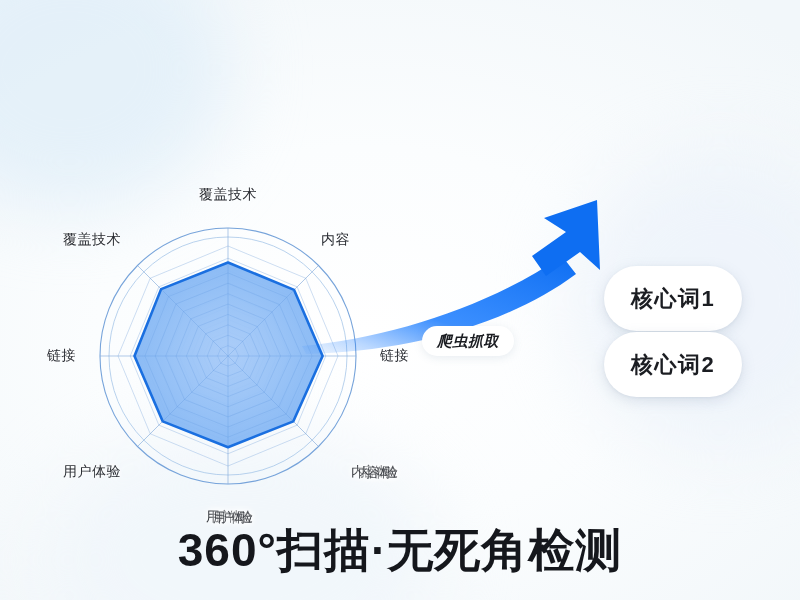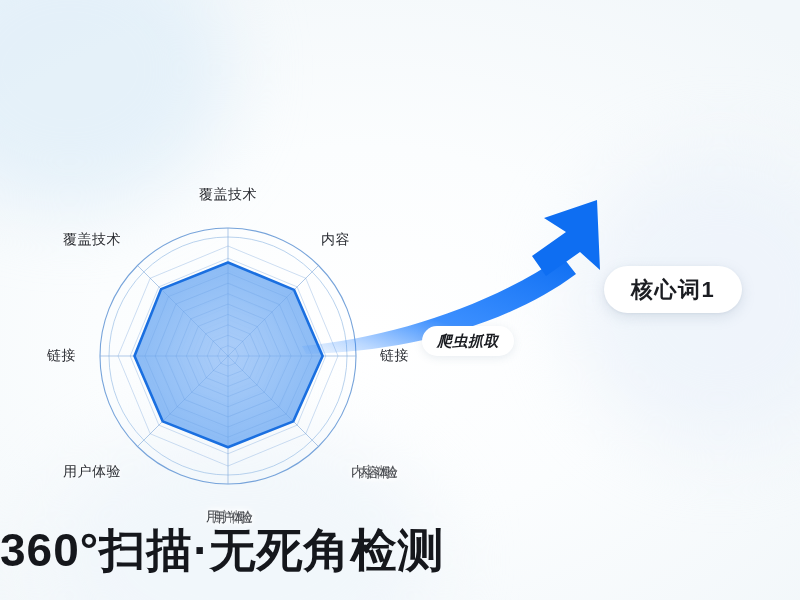--- a/index.html
+++ b/index.html
@@ -88,21 +88,21 @@
     letter-spacing: 1px;
     color: #16181d;
     white-space: nowrap;
   }
 
   
   .footline-wrap {
     position: absolute;
     left: 0; right: 0;
     bottom: 26px;
-    text-align: left;
+    text-align: center;
   }
   .footline {
     display: inline-block;
     font-size: 46px;
     line-height: 1.05;
     font-weight: 700;
     letter-spacing: 1px;
     color: #15171c;
     white-space: nowrap;
   }
@@ -165,21 +165,21 @@
     font-size: 15px;
     height: 30px;
     padding: 0 15px;
     letter-spacing: .5px;
     box-shadow: 0 2px 8px rgba(120,140,165,.16);
     font-style: italic;
   }
   .pill.big {
     font-size: 22px;
     height: 33px;
-    padding: 7px 27px;
+    padding: 16px 27px;
     letter-spacing: 1.5px;
     box-shadow: 0 4px 14px rgba(120,140,165,.2), 0 1px 3px rgba(120,140,165,.12);
     text-align: center;
   }
   #pill-crawl { left: 422px; top: 326px; }
   #pill-tdk   { left: 422px; top: 363px; }
   #pill-link  { left: 422px; top: 400px; }
   #pill-kw1   { left: 604px; top: 266px; }
   #pill-kw2   { left: 604px; top: 332px; }
 </style>
@@ -271,18 +271,21 @@
     <path d="M 297,22 L 300,92 L 280,74 L 246,98 L 232,78 L 266,54 L 244,40 Z" fill="#0e6ef2"></path>
   </svg>
 
   <div class="pill small" id="pill-crawl">
     <span>爬虫抓取</span>
   </div>
 
   <div class="pill big" id="pill-kw1">
     <span>核心词1</span>
   </div>
+  <div class="pill big" id="pill-kw2">
+    <span>核心词2</span>
+  </div>
 
   <div class="footline-wrap">
     <div class="footline">360°扫描·无死角检测</div>
   </div>
 
 </div>
 
 </body></html>

